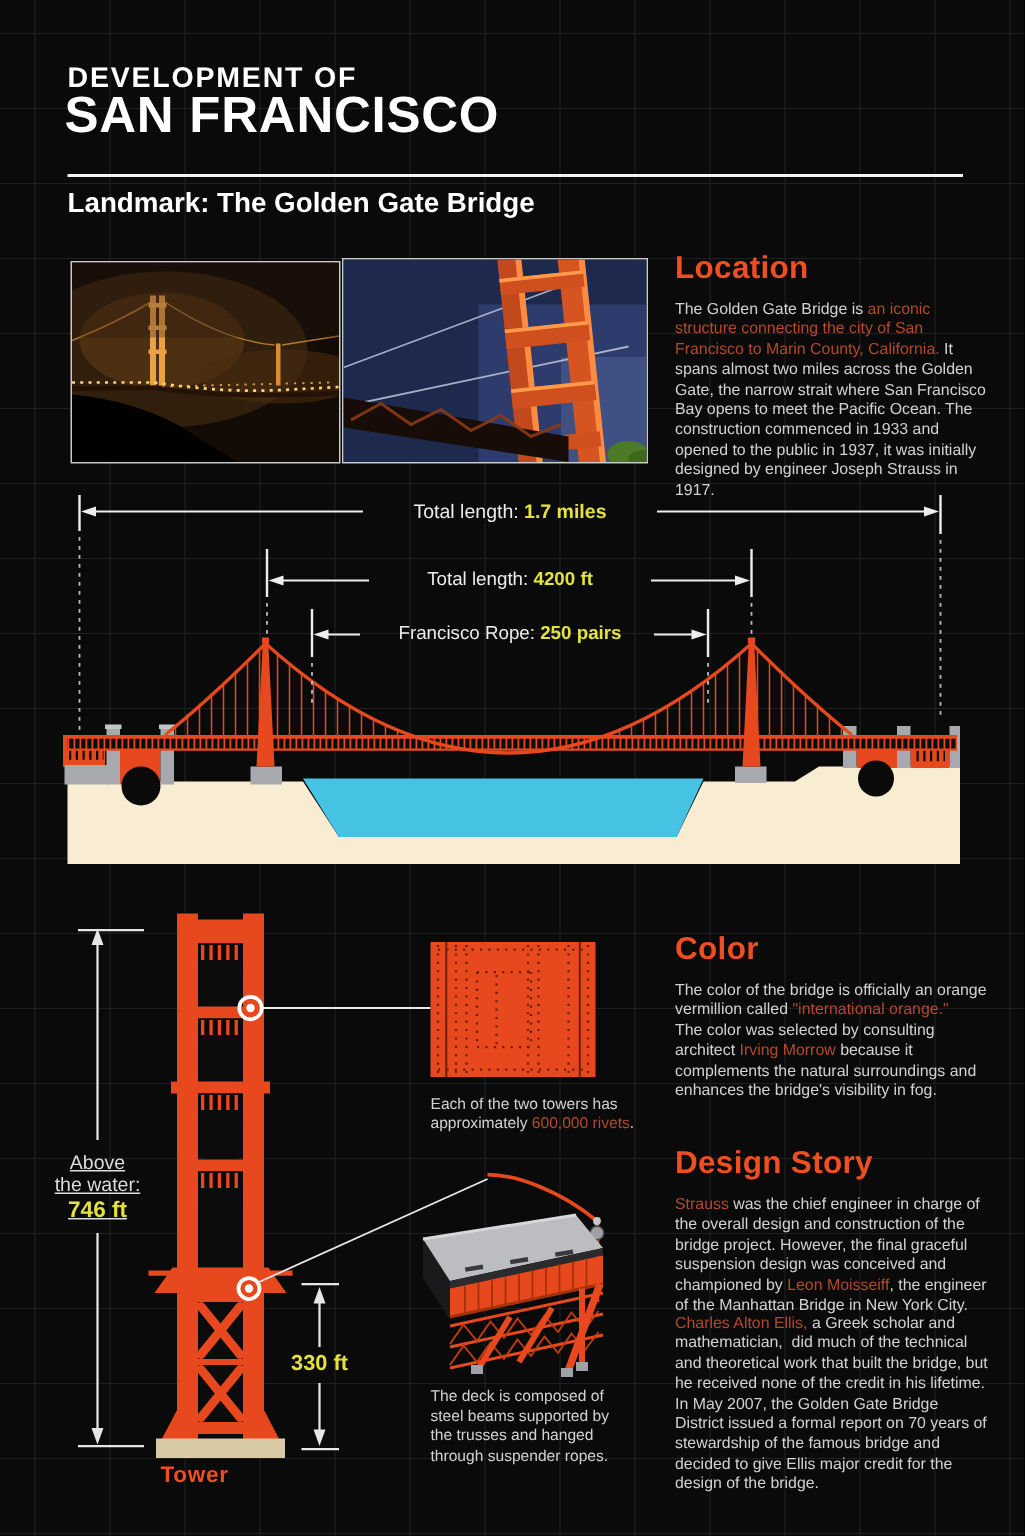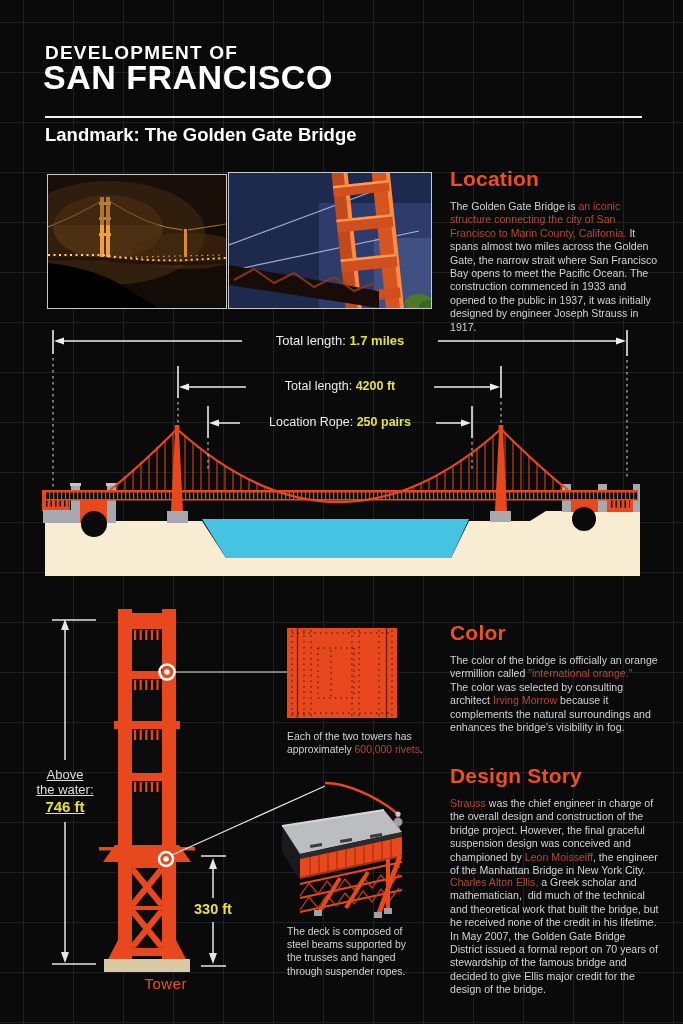--- a/index.html
+++ b/index.html
@@ -21,21 +21,21 @@
   .sec-title{font-size:21px;font-weight:700;color:#EF4E21;letter-spacing:.2px;}
   .body-text{width:209px;font-size:10.6px;line-height:13.4px;color:#d2d2d2;white-space:pre-wrap;}
   .seg-o{color:#B34A28;}
   .seg-w{color:#d2d2d2;}
   .dim-label{text-align:center;font-size:13px;color:#ececec;white-space:nowrap;}
   .dim-label .dl-v{color:#E6E23C;font-weight:700;}
   .dim-label.small{font-size:12.5px;}
   .tower-dim{ text-align:center;color:#dcdcdc;font-size:13px;line-height:15px;}
   .tower-dim .dl-v{display:block;color:#E6E23C;font-weight:700;font-size:15px;margin-top:2px;}
   .h245{color:#E6E23C;font-weight:700;font-size:14.5px;text-align:center;}
-  .tower-caption{color:#EF4E21;font-weight:400;font-size:15px;text-align:right;letter-spacing:.5px;}
+  .tower-caption{color:#EF4E21;font-weight:700;font-size:15px;text-align:left;letter-spacing:.5px;}
   .caption-text{font-size:10.4px;line-height:13.2px;color:#d2d2d2;}
   svg{position:absolute;left:0;pointer-events:none;}
 </style>
 </head>
 <body>
 
 <div id="poster">
 
   <div class="abs title">SAN FRANCISCO</div>
   <div class="abs kicker">DEVELOPMENT OF</div>
@@ -160,21 +160,21 @@
     </g>
   </svg>
 
   <div class="abs dim-label" style="left:240px;top:333px;width:200px;">
     <span class="dl-t">Total length: </span><span class="dl-v">1.7 miles</span>
   </div>
   <div class="abs dim-label small" style="left:240px;top:379px;width:200px;">
     <span class="dl-t">Total length: </span><span class="dl-v">4200 ft</span>
   </div>
   <div class="abs dim-label small" style="left:240px;top:415px;width:200px;">
-    <span class="dl-t">Location Rope: </span><span class="dl-v">250 pairs</span>
+    <span class="dl-t">Francisco Rope: </span><span class="dl-v">250 pairs</span>
   </div>
 
   <svg width="683" height="410" viewBox="0 600 683 410" style="top:600px;">
 
     <rect x="118" y="611" width="14" height="352" fill="#E8481D"></rect>
     <rect x="162" y="611" width="14" height="352" fill="#E8481D"></rect>
     <rect x="118" y="609" width="14" height="4" fill="#E8481D"></rect>
     <rect x="162" y="609" width="14" height="4" fill="#E8481D"></rect>
     <rect x="118" y="613" width="58" height="16" fill="#E8481D"></rect>
 

